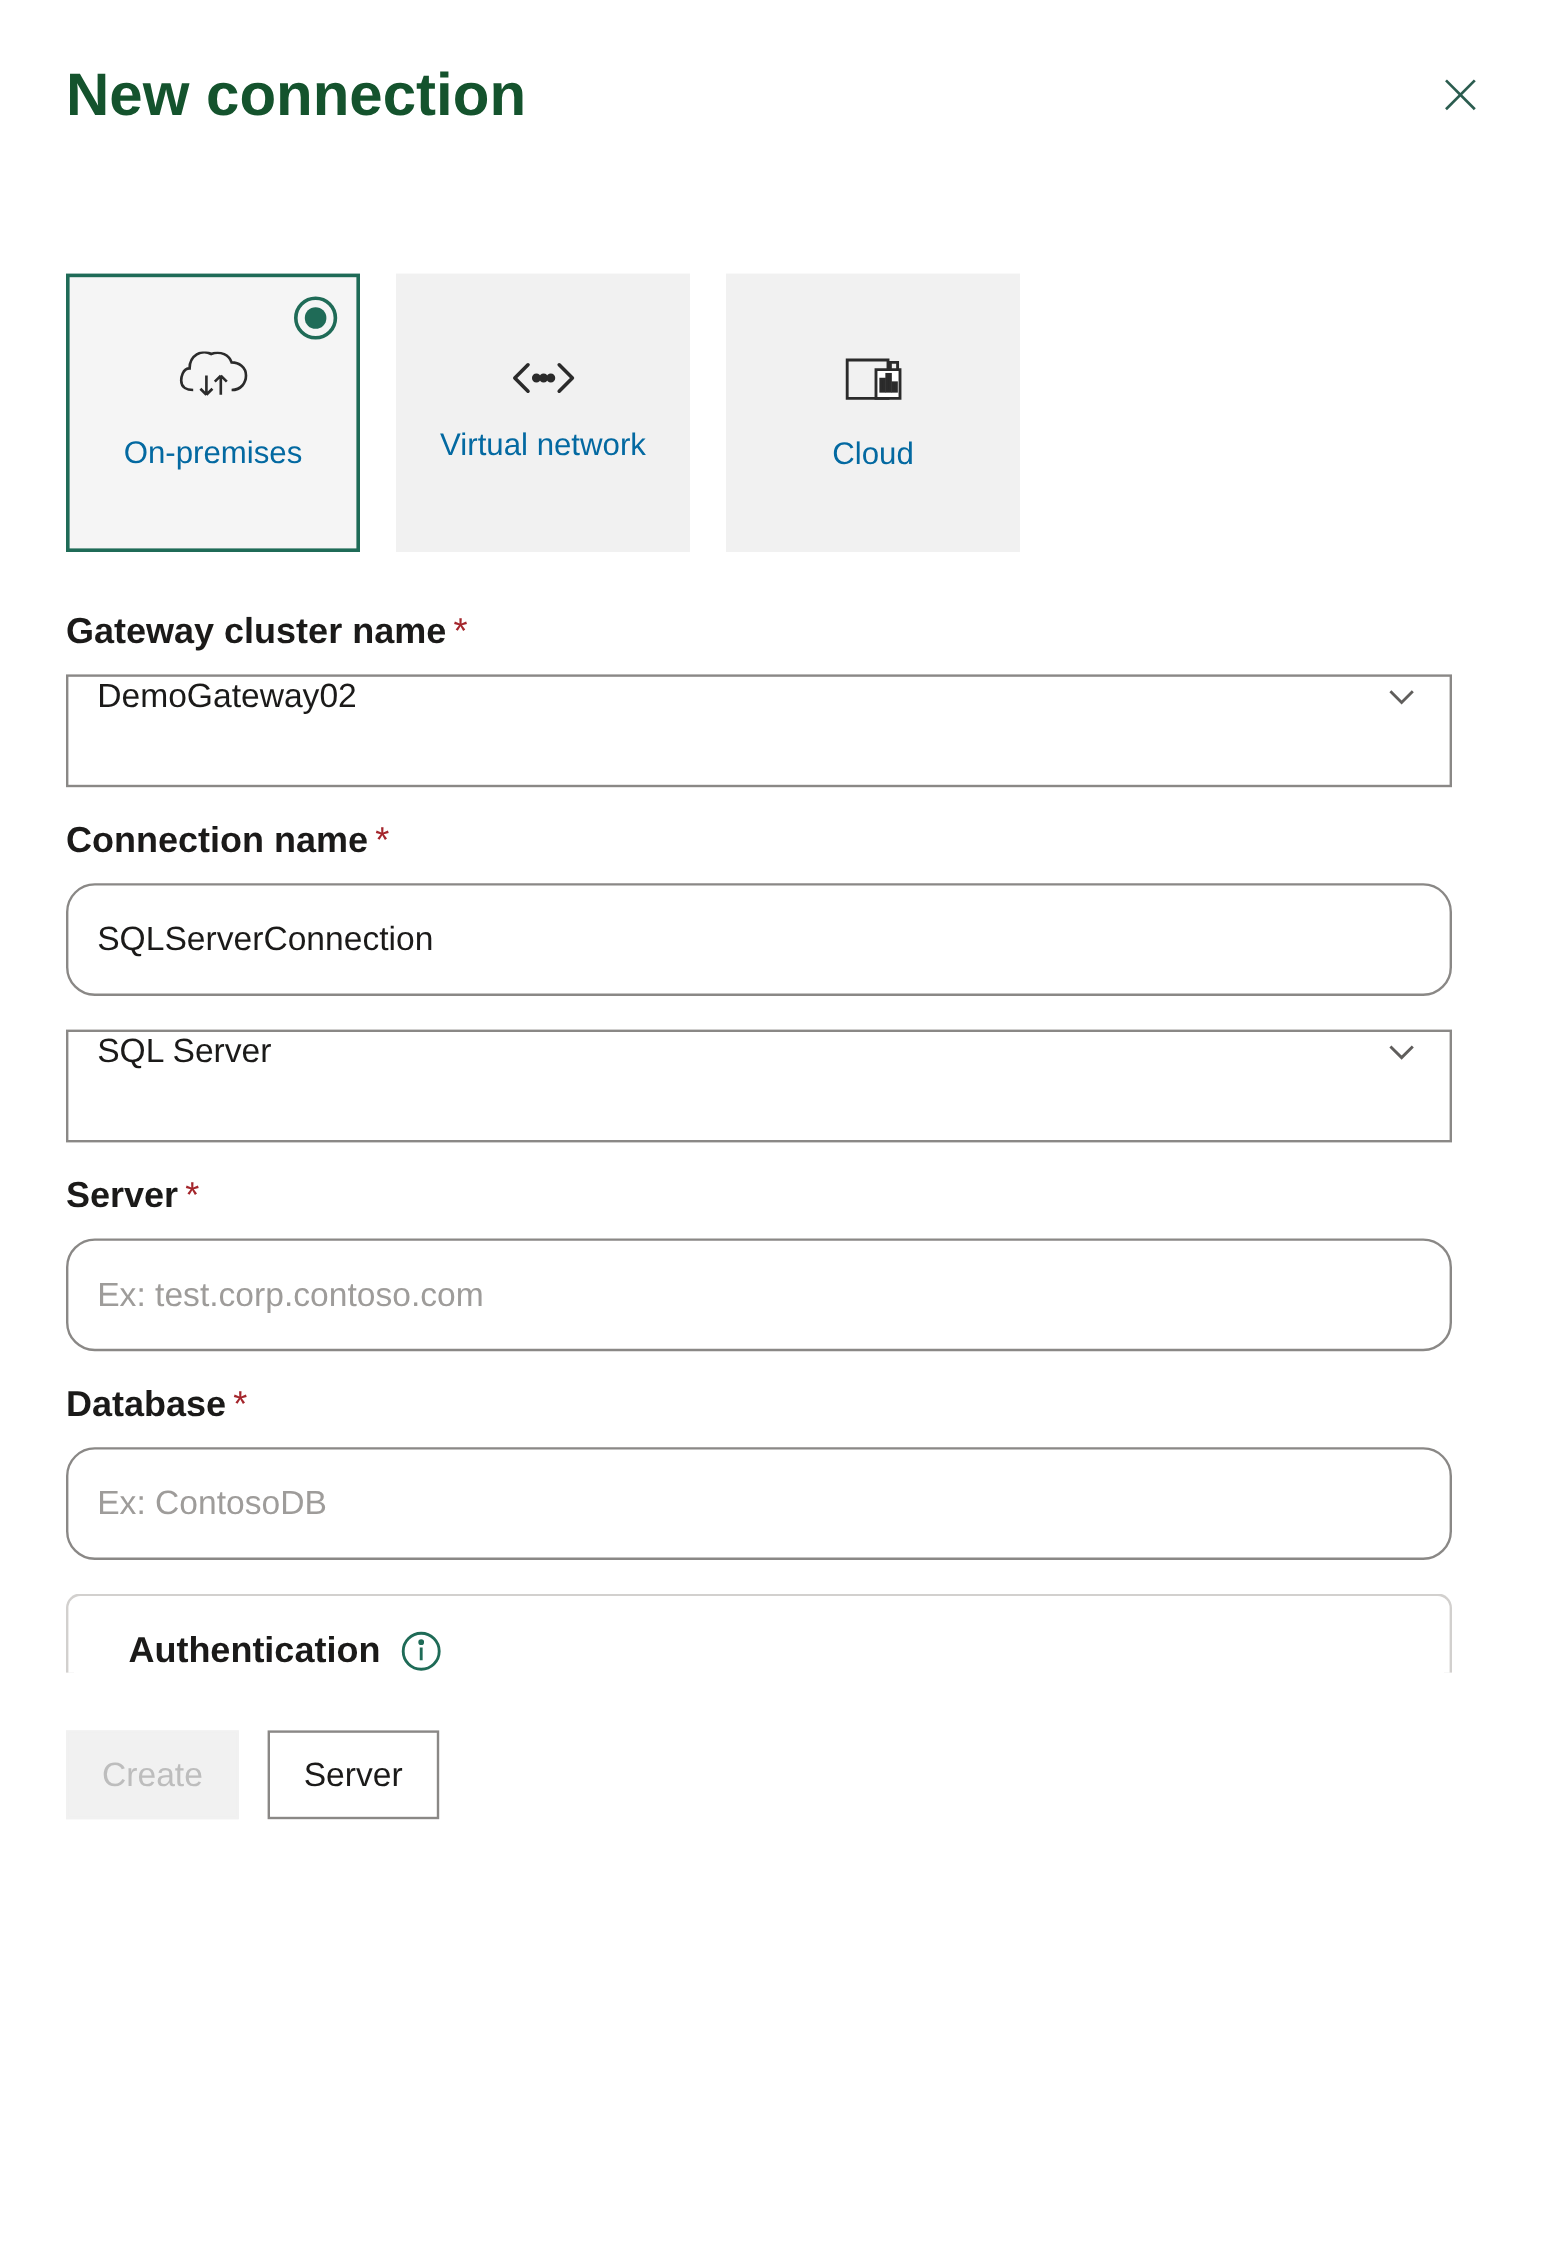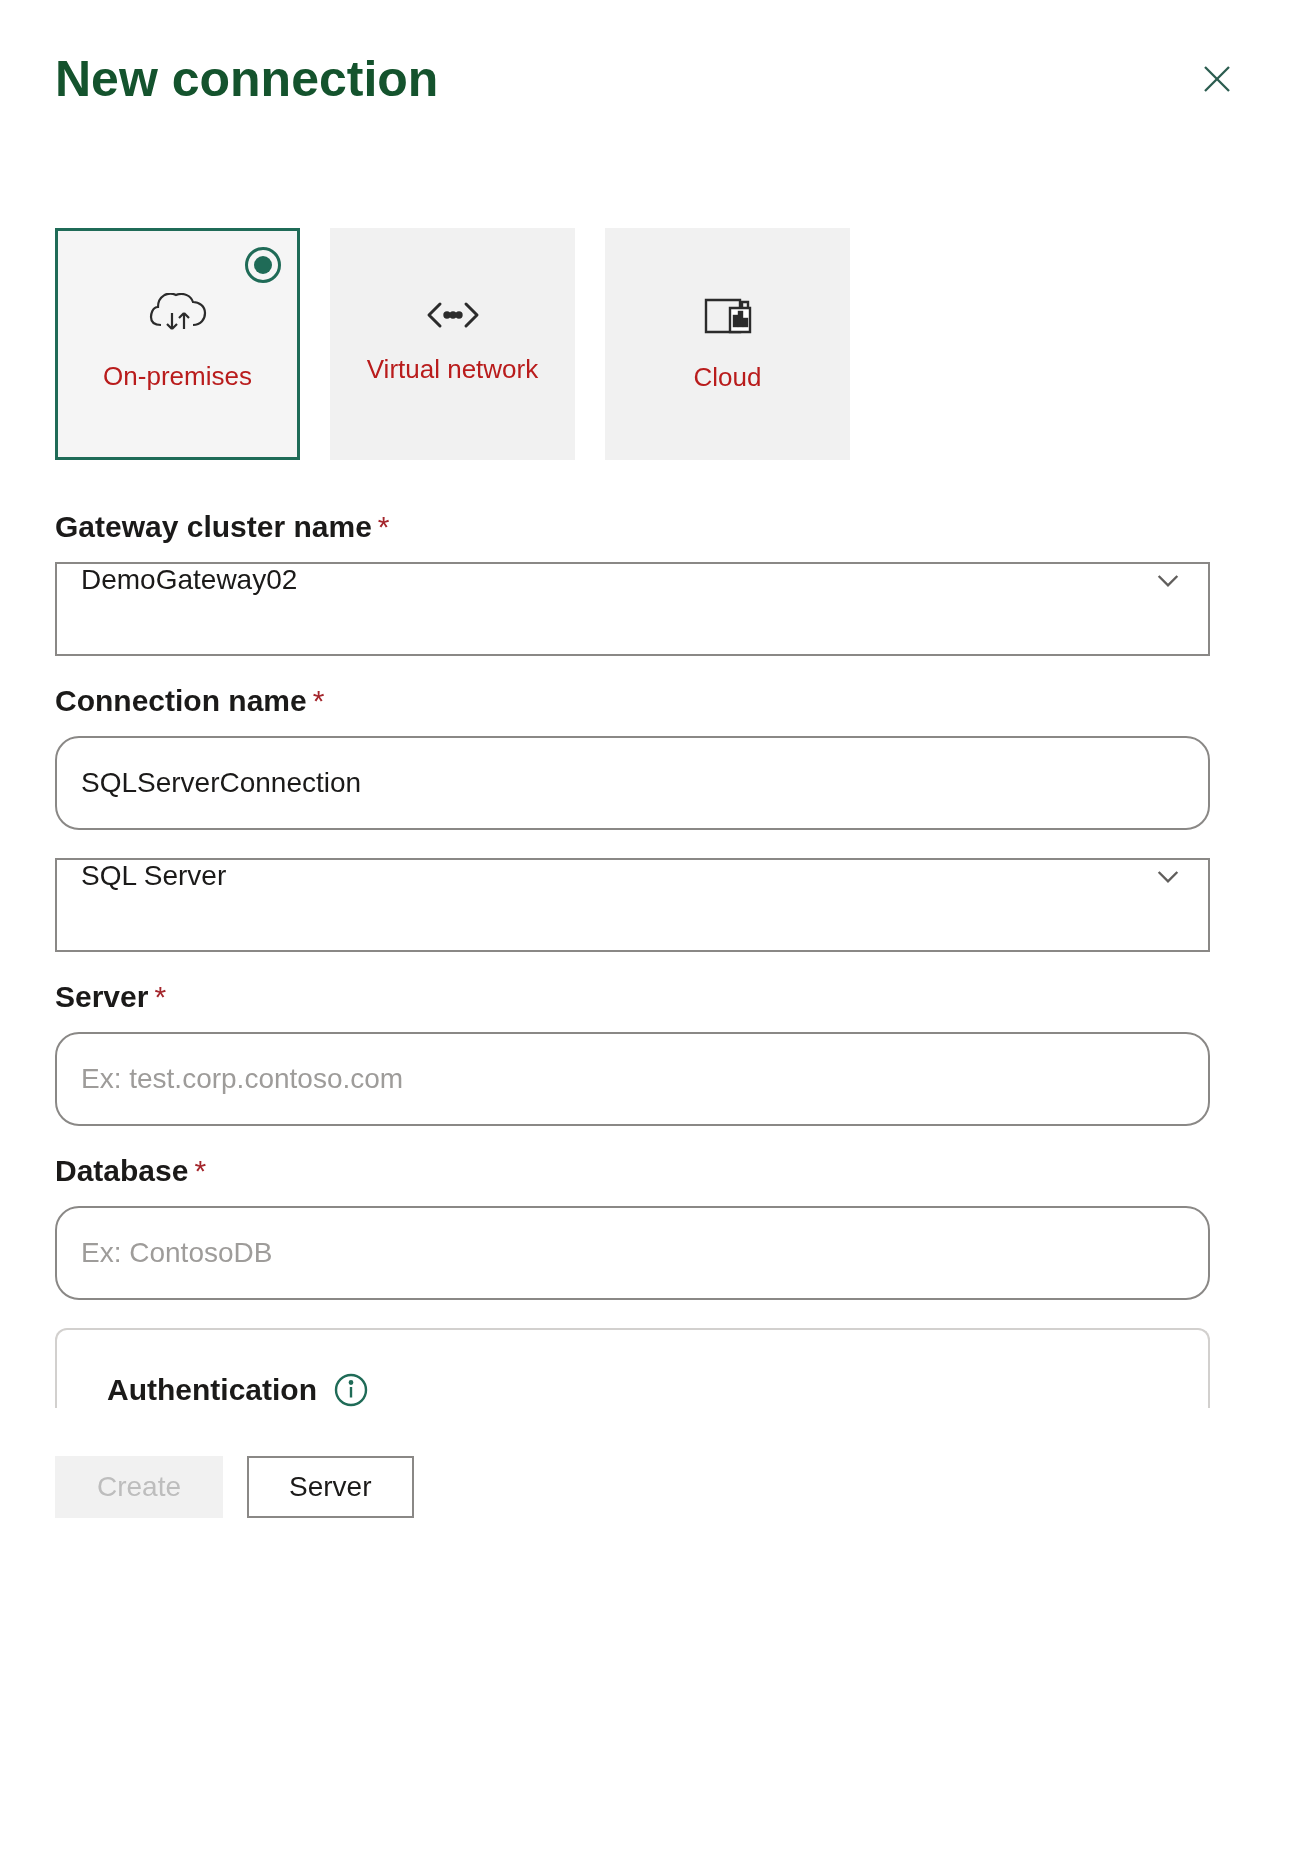--- a/index.html
+++ b/index.html
@@ -68,21 +68,21 @@
       height: 18px;
       background: #1f6b57;
       border-radius: 50%;
     }
     .tile-icon {
       margin-bottom: 18px;
       color: #2b2b2b;
     }
     .tile-label {
       font-size: 26px;
-      color: #b91c1c;
+      color: #0369a1;
       line-height: 1.35;
     }
     .field {
       margin-bottom: 28px;
     }
     .field-label {
       font-size: 30px;
       font-weight: 700;
       color: #1b1a19;
       margin-bottom: 18px;
@@ -120,21 +120,21 @@
     .chevron {
       width: 32px;
       height: 32px;
       color: #605e5c;
     }
     .auth-section {
       width: 1155px;
       border: 2px solid #d2d0ce;
       border-radius: 12px 12px 0 0;
       border-bottom: none;
-      padding: 42px 50px 0 50px;
+      padding: 28px 50px 0 50px;
       margin-top: 6px;
     }
     .auth-header {
       display: flex;
       align-items: center;
       gap: 16px;
     }
     .auth-title {
       font-size: 30px;
       font-weight: 600;
@@ -144,22 +144,22 @@
       width: 36px;
       height: 36px;
       color: #1f6b57;
     }
     .footer {
       display: flex;
       gap: 24px;
       margin-top: 48px;
     }
     .btn {
-      height: 62px;
-      padding: 0 40px;
+      height: 74px;
+      padding: 0 28px;
       font-size: 28px;
       border: 2px solid #8a8886;
       background: #fff;
       cursor: pointer;
       font-family: inherit;
       color: #1b1a19;
     }
     .btn.primary {
       background: #f1f1f1;
       border-color: #f1f1f1;

